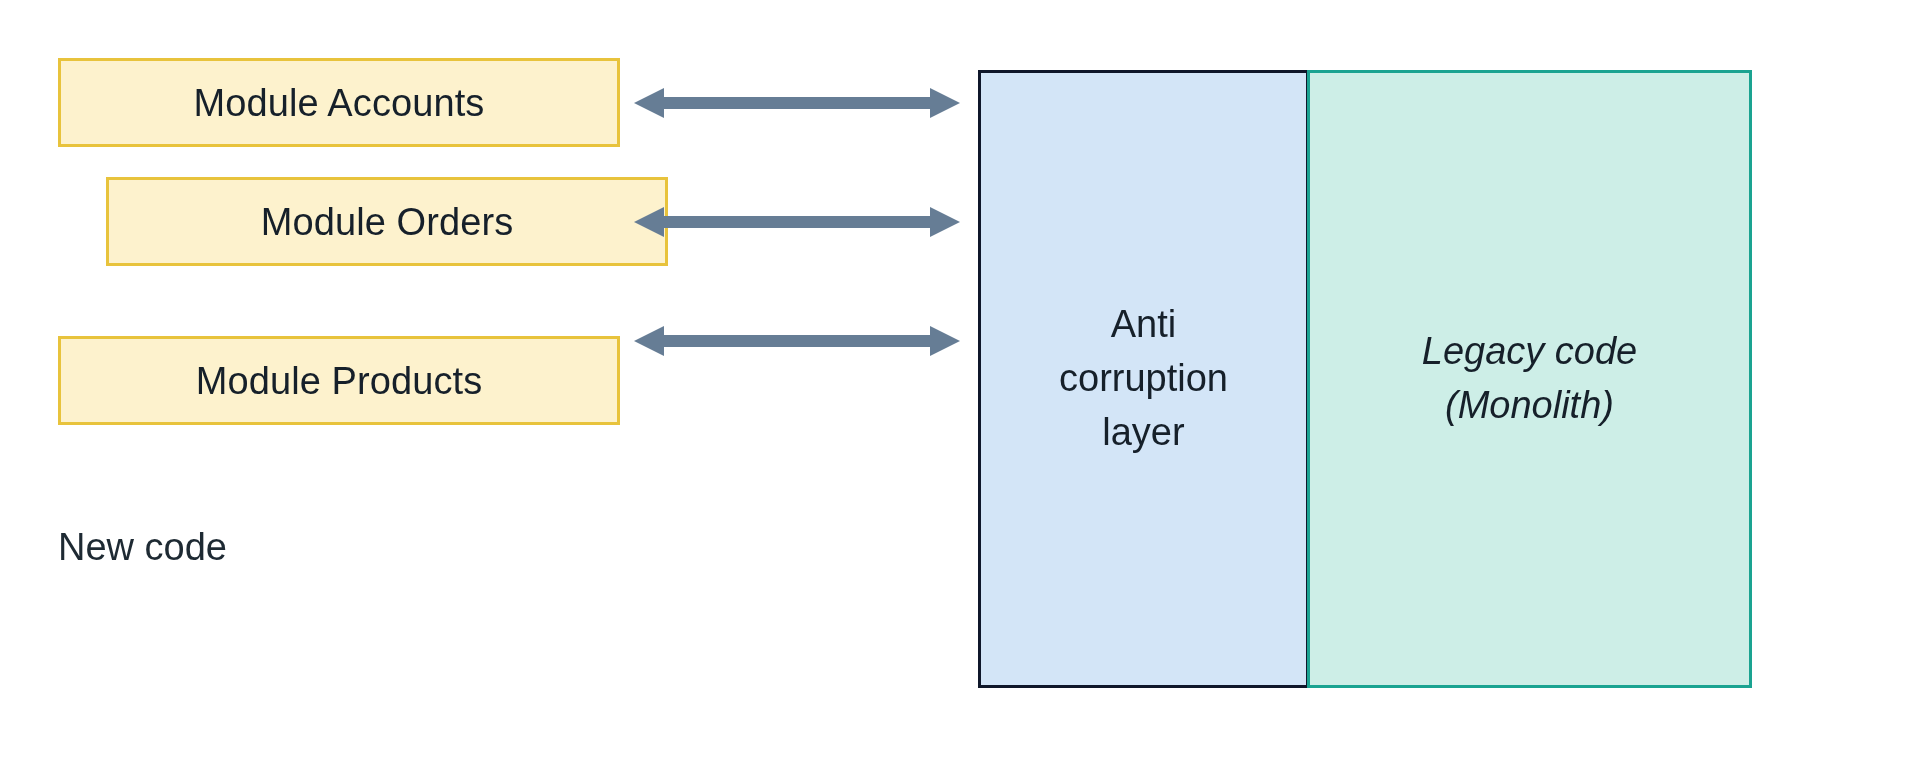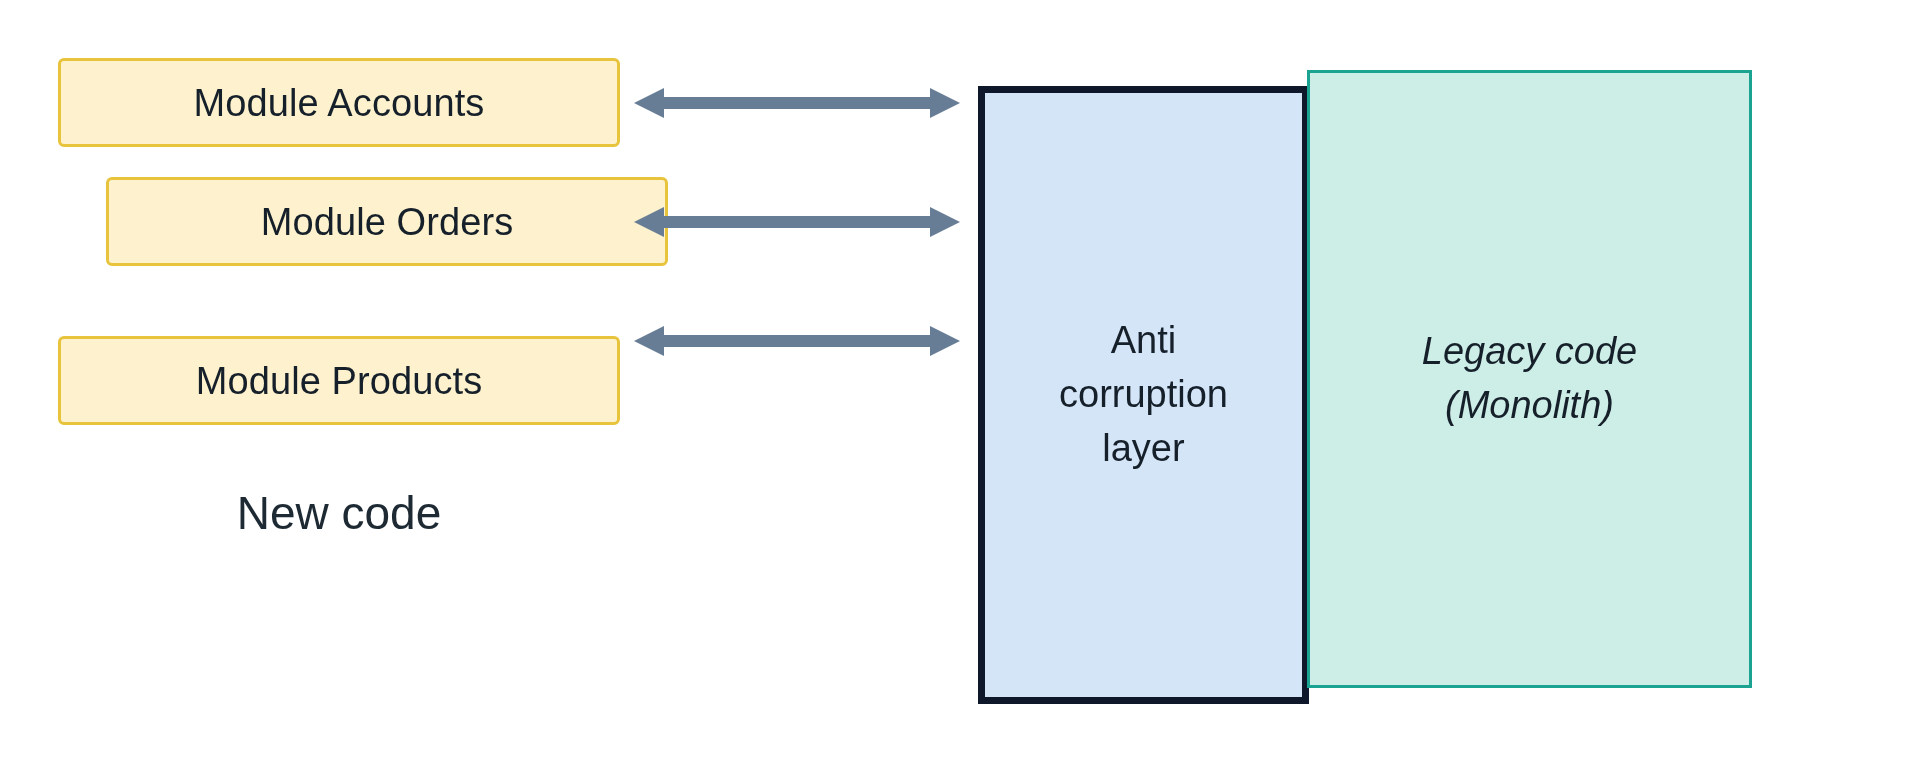--- a/index.html
+++ b/index.html
@@ -22,43 +22,43 @@
 
   
   .module-box {
     position: absolute;
     left: 58px;
     width: 562px;
     height: 89px;
     box-sizing: border-box;
     background: #fdf2cd;
     border: 3px solid #e8c33c;
-    border-radius: 6px;
+    border-radius: 0;
     display: flex;
     align-items: center;
     justify-content: center;
   }
   .module-label {
     font-size: 38px;
     line-height: 1;
     color: #16202a;
     white-space: nowrap;
     letter-spacing: 0.1px;
   }
   #module-0 { top: 58px; }
   #module-1 { top: 177px; margin-left: 48px; }
   #module-2 { top: 296px; margin-top: 40px; }
 
   .group-caption {
     position: absolute;
     left: 58px;
     width: 562px;
-    top: 490px;
-    text-align: center;
-    font-size: 46px;
+    top: 528px;
+    text-align: left;
+    font-size: 38px;
     line-height: 1;
     color: #1e2a33;
   }
 
   
   .arrow {
     position: absolute;
     left: 634px;
     width: 326px;
     height: 44px;
@@ -75,22 +75,21 @@
     box-sizing: border-box;
     display: flex;
     align-items: center;
     justify-content: center;
     text-align: center;
   }
   #panel-acl {
     left: 978px;
     width: 331px;
     background: #d3e5f7;
-    border: 7px solid #0f172a;
-    margin-top: 16px;
+    border: 3px solid #0f172a;
   }
   #panel-legacy {
     left: 1307px;
     width: 445px;
     background: #cdeee7;
     border: 3px solid #1aa391;
     font-style: italic;
   }
   .panel-label {
     font-size: 38px;

